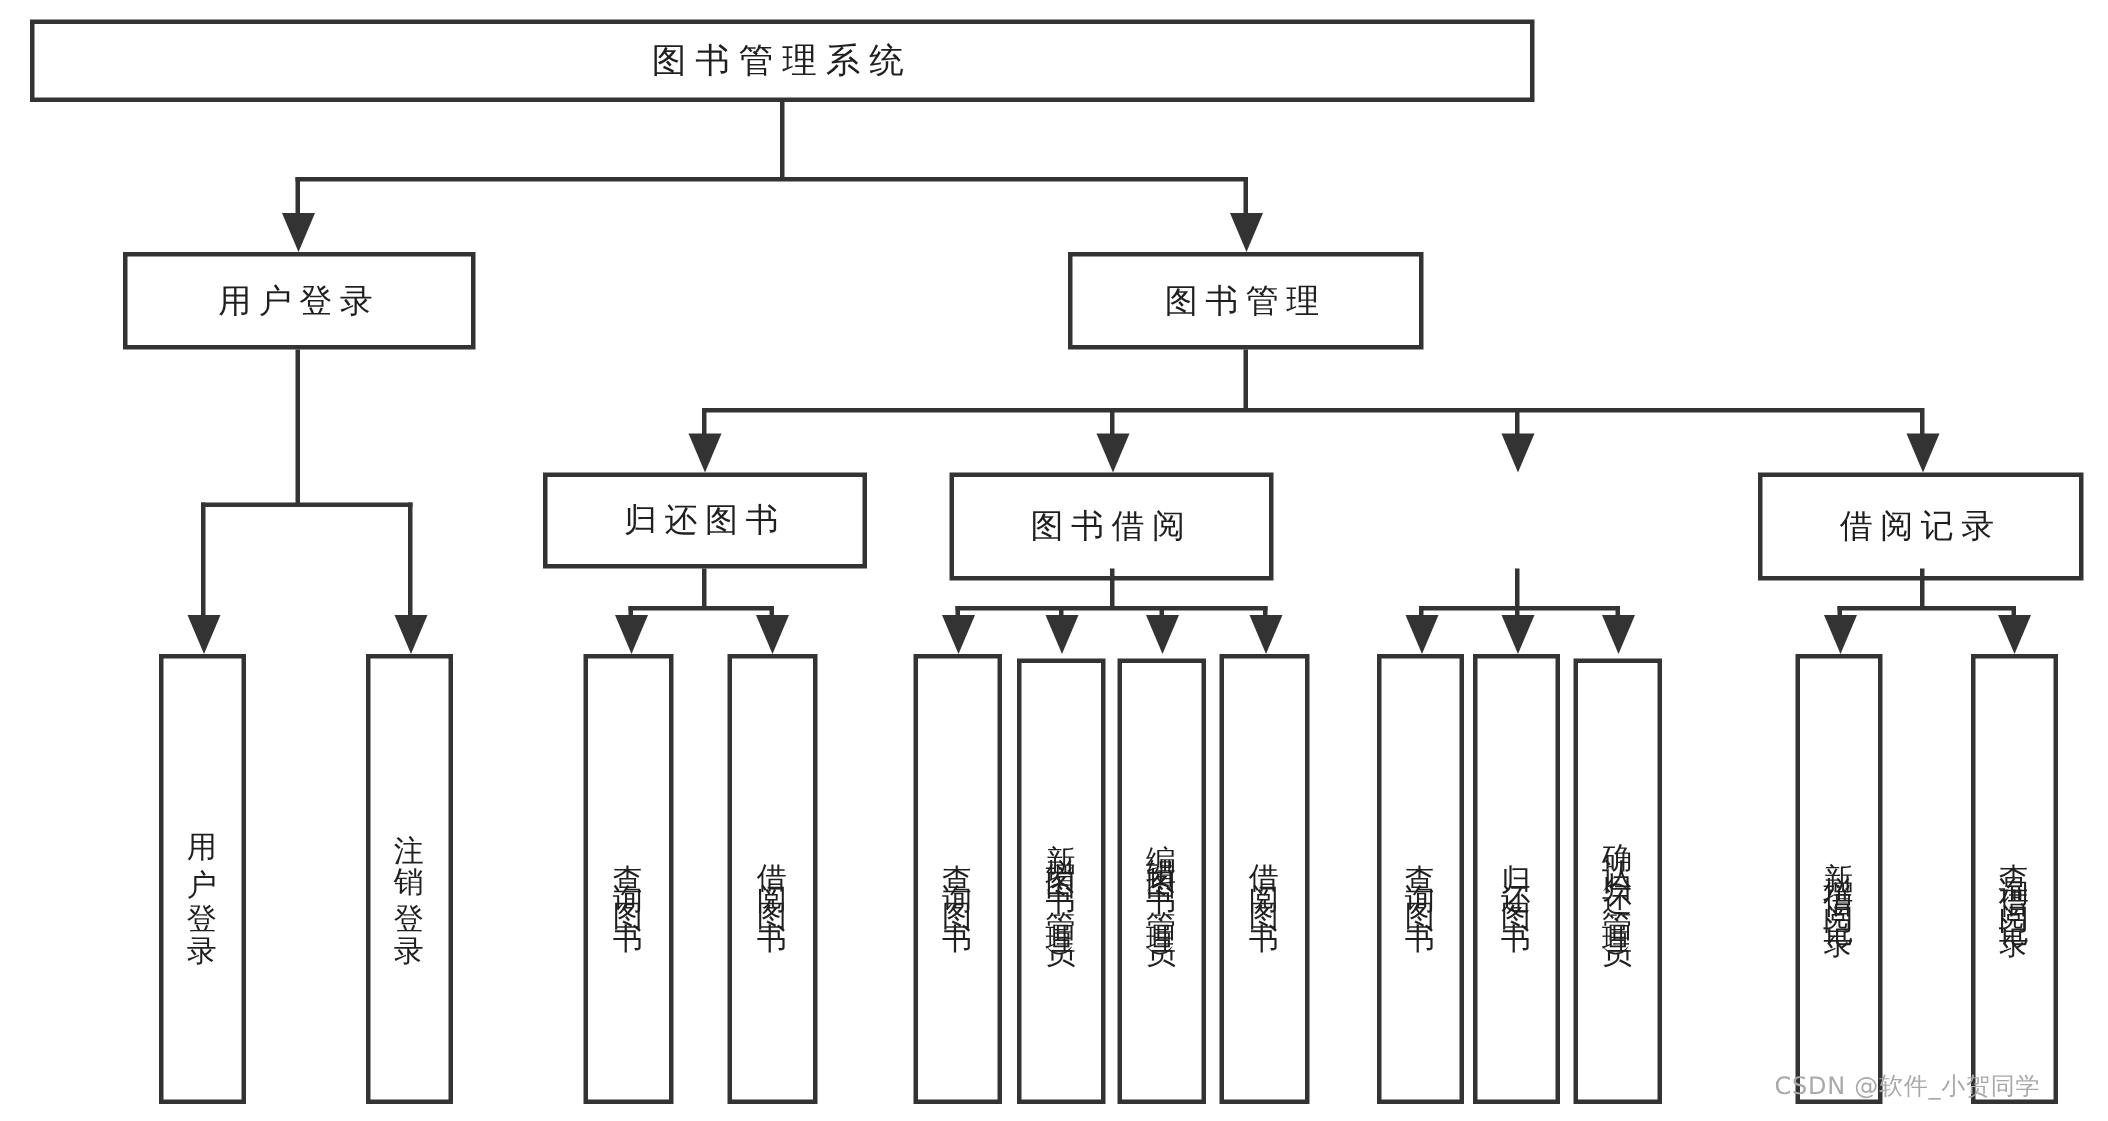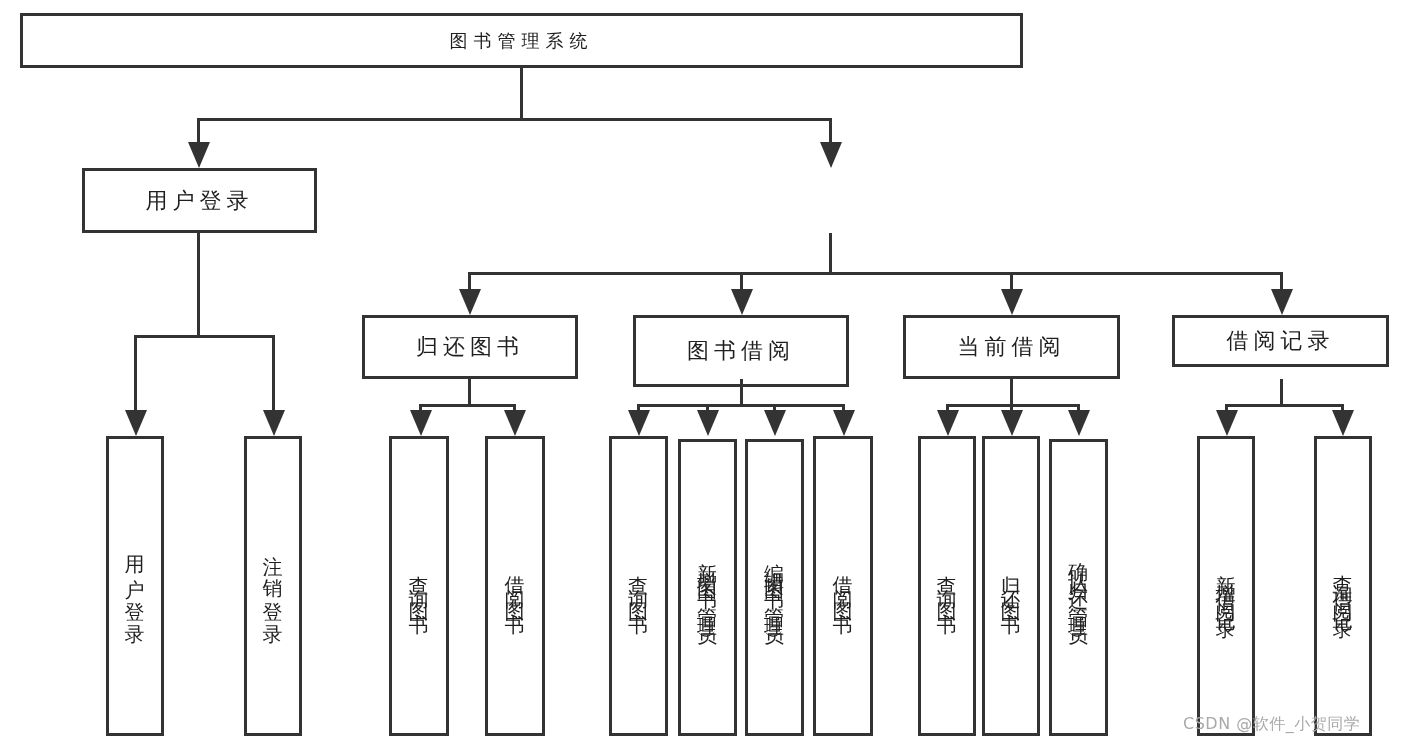--- a/index.html
+++ b/index.html
@@ -20,21 +20,21 @@
   .hbox{
     position:absolute;
     box-sizing:border-box;
     border:3px solid var(--line);
     background:var(--bg);
     display:flex;align-items:center;justify-content:center;
     color:var(--text);
     font-size:22px;letter-spacing:5px;
     white-space:nowrap;
   }
-  .hbox.root{font-size:18px;letter-spacing:6px;}
+  .hbox.root{font-size:23px;letter-spacing:6px;}
   .vbox{
     position:absolute;
     box-sizing:border-box;
     border:3px solid var(--line);
     background:var(--bg);
     display:flex;align-items:center;justify-content:center;
     color:var(--text);
   }
   .vbox .vtext{
     writing-mode:vertical-rl;
@@ -74,20 +74,21 @@
   <div class="hbox root" style="left:20px;top:13px;width:1003px;height:55px;">图书管理系统</div>
 
   <div class="ln" style="left:520px;top:68px;width:3px;height:50px;"></div>
   <div class="ln" style="left:197px;top:118px;width:635px;height:3px;"></div>
   <div class="ln" style="left:197px;top:118px;width:3px;height:28px;"></div>
   <div class="ln" style="left:829px;top:118px;width:3px;height:28px;"></div>
   <div class="ah" style="left:188px;top:142px;"></div>
   <div class="ah" style="left:820px;top:142px;"></div>
 
   <div class="hbox" style="left:82px;top:168px;width:235px;height:65px;">用户登录</div>
+  <div class="hbox" style="left:712px;top:168px;width:237px;height:65px;">图书管理</div>
 
   <div class="ln" style="left:197px;top:233px;width:3px;height:104px;"></div>
   <div class="ln" style="left:134px;top:335px;width:141px;height:3px;"></div>
   <div class="ln" style="left:134px;top:335px;width:3px;height:78px;"></div>
   <div class="ln" style="left:272px;top:335px;width:3px;height:78px;"></div>
   <div class="ah" style="left:125px;top:410px;"></div>
   <div class="ah" style="left:263px;top:410px;"></div>
 
   <div class="ln" style="left:829px;top:233px;width:3px;height:41px;"></div>
   <div class="ln" style="left:468px;top:272px;width:814px;height:3px;"></div>
@@ -95,22 +96,21 @@
   <div class="ln" style="left:740px;top:272px;width:3px;height:21px;"></div>
   <div class="ln" style="left:1010px;top:272px;width:3px;height:21px;"></div>
   <div class="ln" style="left:1280px;top:272px;width:3px;height:21px;"></div>
   <div class="ah" style="left:459px;top:289px;"></div>
   <div class="ah" style="left:731px;top:289px;"></div>
   <div class="ah" style="left:1001px;top:289px;"></div>
   <div class="ah" style="left:1271px;top:289px;"></div>
 
   <div class="hbox" style="left:362px;top:315px;width:216px;height:64px;">归还图书</div>
   <div class="hbox" style="left:633px;top:315px;width:216px;height:72px;">图书借阅</div>
-  <div class="hbox" style="left:903px;top:315px;width:217px;height:64px;">当前借阅</div>
-  <div class="hbox" style="left:1172px;top:315px;width:217px;height:52px;">借阅记录</div>
+  <div class="hbox" style="left:1172px;top:315px;width:217px;height:72px;">借阅记录</div>
 
   <div class="ln" style="left:468px;top:379px;width:3px;height:27px;"></div>
   <div class="ln" style="left:419px;top:404px;width:97px;height:3px;"></div>
   <div class="ln" style="left:419px;top:404px;width:3px;height:12px;"></div>
   <div class="ln" style="left:513px;top:404px;width:3px;height:12px;"></div>
   <div class="ah" style="left:410px;top:410px;"></div>
   <div class="ah" style="left:504px;top:410px;"></div>
 
   <div class="ln" style="left:740px;top:379px;width:3px;height:27px;"></div>
   <div class="ln" style="left:637px;top:404px;width:208px;height:3px;"></div>

